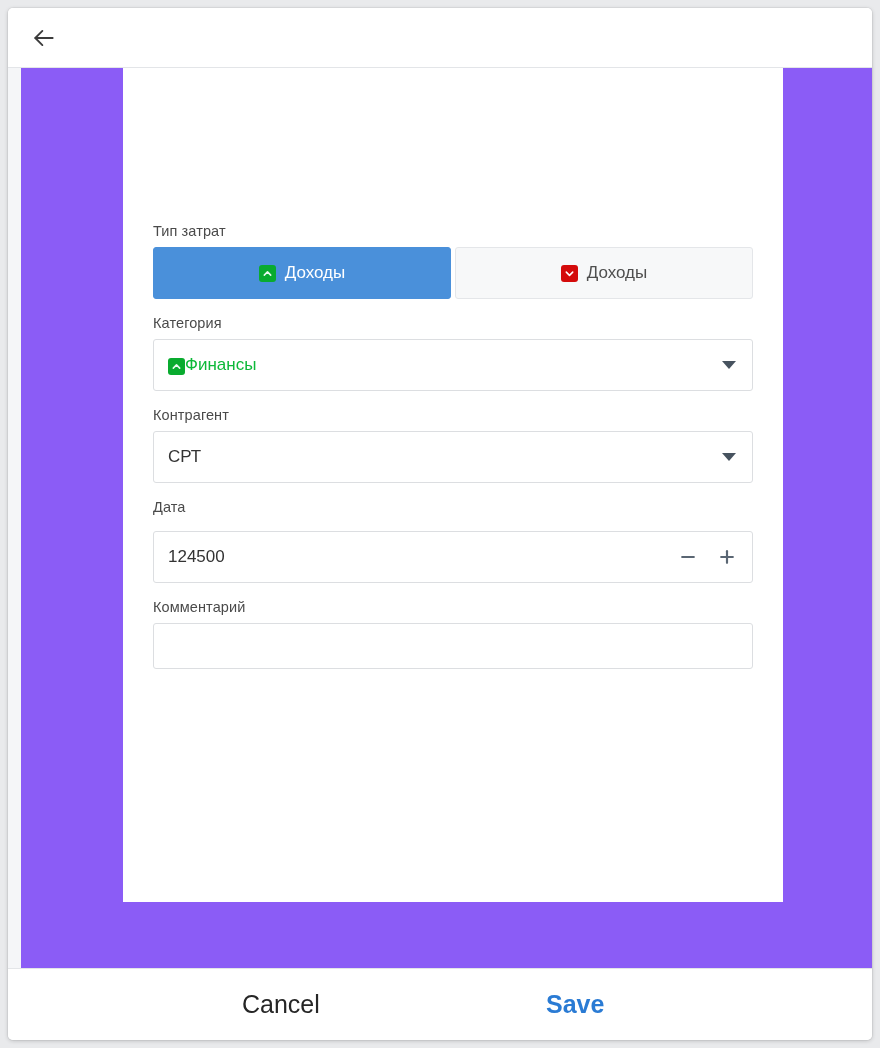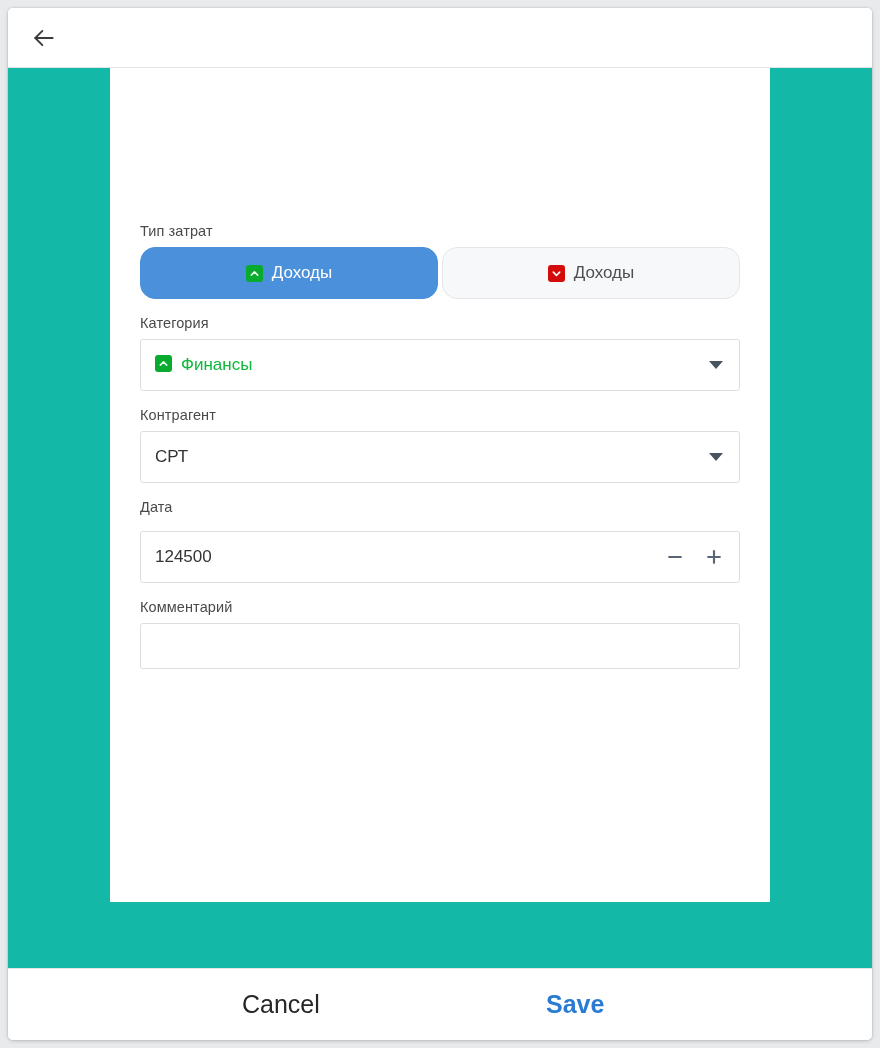--- a/index.html
+++ b/index.html
@@ -41,22 +41,23 @@
     background: transparent;
     border: none;
     padding: 0;
   }
   .back-btn svg { display: block; }
 
   
   .dialog-body {
     flex: 1 1 auto;
     position: relative;
-    background: #14b8a6;
+    background: #8b5cf6;
     overflow: hidden;
+    margin-left: 13px;
   }
 
   .form-card {
     position: absolute;
     left: 102px; top: 0;
     width: 660px;
     height: 834px;
     background: #ffffff;
     padding: 155px 30px 0 30px;
   }
@@ -74,21 +75,21 @@
     display: flex;
     gap: 4px;
   }
   .seg-btn {
     flex: 1 1 0;
     height: 52px;
     display: flex;
     align-items: center;
     justify-content: center;
     gap: 9px;
-    border-radius: 15px;
+    border-radius: 3px;
     font-size: 17px;
     cursor: pointer;
     border: 1px solid transparent;
     user-select: none;
   }
   .seg-btn.active {
     background: #4a90da;
     color: #ffffff;
     border-color: #4a90da;
   }
@@ -119,21 +120,21 @@
     border: 1px solid #dcdee1;
     border-radius: 3px;
     display: flex;
     align-items: center;
     padding: 0 14px;
     font-size: 17px;
     color: #333;
     cursor: pointer;
   }
   .control.comment { height: 46px; cursor: text; }
-  .control .value { display: flex; align-items: flex-start; gap: 9px; }
+  .control .value { display: flex; align-items: flex-end; }
   .control .value.green { color: #0db939; }
 
   .chevron-down {
     position: absolute;
     right: 16px;
     top: 50%;
     transform: translateY(-50%);
     width: 0; height: 0;
     border-left: 7px solid transparent;
     border-right: 7px solid transparent;

